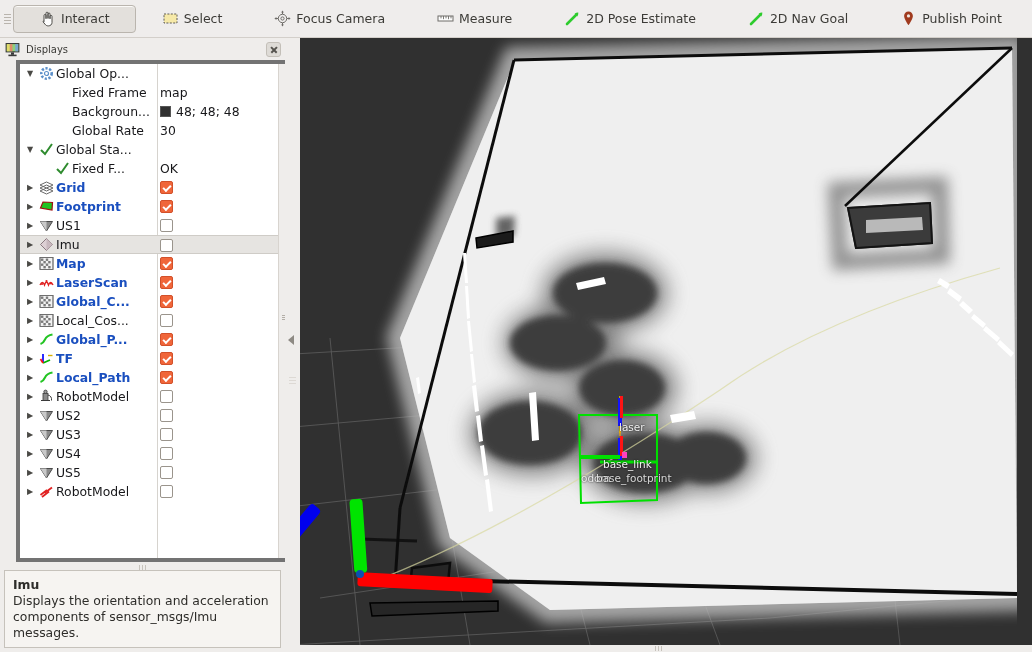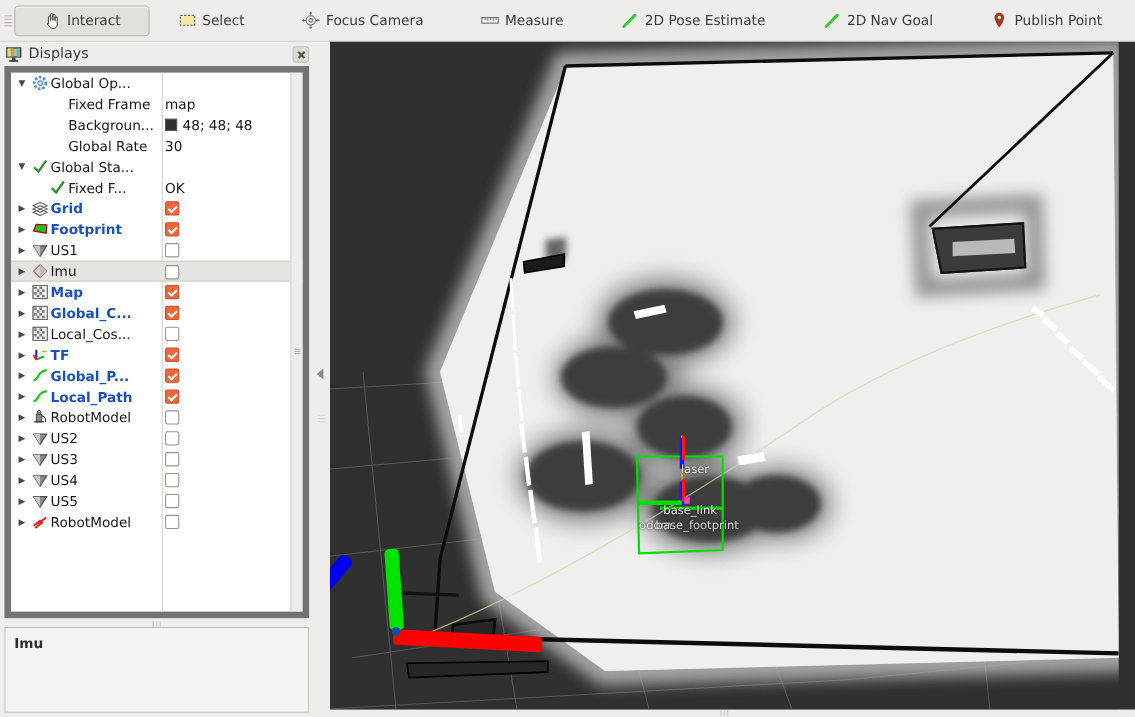--- a/index.html
+++ b/index.html
@@ -29,37 +29,37 @@
     box-shadow: inset 0 1px 0 #fbfaf8; }
   .tb-ico { width:17px; height:17px; flex:none; display:block; }
 
   
   #panel {
     position:absolute; left:0; top:38px; width:285px; height:614px;
     background:#efedeb;
   }
   #panel-title {
     height:22px; display:flex; align-items:center; padding:0 4px 0 5px;
-    font-size:13px; color:#3b3a36;
+    font-size:10px; color:#3b3a36;
   }
   #panel-title .ptxt { margin-left:6px; }
   #close-x {
     margin-left:auto; width:15px; height:15px; border-radius:3px;
     background:#dedbd6; border:1px solid #c3bfb8; position:relative;
   }
   #close-x:before, #close-x:after {
     content:""; position:absolute; left:2.5px; top:6px; width:8px; height:1.6px;
     background:#55534e;
   }
   #close-x:before { transform:rotate(45deg); }
   #close-x:after  { transform:rotate(-45deg); }
 
   #tree-wrap {
-    position:absolute; left:4px; top:22px; width:277px; height:502px;
-    background:#ffffff; border:6px solid #737373; overflow:hidden;
+    position:absolute; left:16px; top:22px; width:277px; height:502px;
+    background:#ffffff; border:4px solid #737373; overflow:hidden;
   }
   .row { position:relative; height:19px; display:flex; align-items:center;
     font-size:12.4px; color:#17171a; }
   .row.sel { background:#e6e4e1; border-top:1px solid #cfccc7;
              border-bottom:1px solid #cfccc7; height:19px;}
   .arrow { width:12px; flex:none; text-align:center; font-size:8px;
     color:#4a4945; line-height:19px; }
   .arrow.open:before { content:"\25BC"; }
   .arrow.closed:before { content:"\25B6"; }
   .arrow.none:before { content:""; }
@@ -385,20 +385,36 @@
             <span class="lbl link">Map</span>
             <div class="valcell">
               <span class="chk on"></span>
             </div>
           </div>
           <div class="row">
             <div style="width: 4px; flex: 0 0 auto;"></div>
             <span class="arrow closed"></span>
             <span class="ico">
               <svg xmlns="http://www.w3.org/2000/svg" width="15" height="15" viewBox="0 0 15 15">
+                <path d="M1 10 q2.5 -5 4.5 0 q2 -6 4 0 q2 -5 4.5 0" fill="none" stroke="#e02020" stroke-width="1.4"></path>
+                <circle cx="3" cy="9" r="1.1" fill="#e02020"></circle>
+                <circle cx="7.5" cy="6" r="1.1" fill="#e02020"></circle>
+                <circle cx="12" cy="8.5" r="1.1" fill="#e02020"></circle>
+              </svg>
+            </span>
+            <span class="lbl link">LaserScan</span>
+            <div class="valcell">
+              <span class="chk on"></span>
+            </div>
+          </div>
+          <div class="row">
+            <div style="width: 4px; flex: 0 0 auto;"></div>
+            <span class="arrow closed"></span>
+            <span class="ico">
+              <svg xmlns="http://www.w3.org/2000/svg" width="15" height="15" viewBox="0 0 15 15">
                 <rect x="1" y="1.5" width="13" height="12" fill="#f2f2f2" stroke="#6a6a6a" stroke-width="0.8"></rect>
                 <g fill="#7a7a7a">
                   <rect x="2" y="2.5" width="2.4" height="2.4"></rect>
                   <rect x="6.8" y="2.5" width="2.4" height="2.4"></rect>
                   <rect x="4.4" y="5" width="2.4" height="2.4"></rect>
                   <rect x="9.2" y="5" width="2.4" height="2.4"></rect>
                   <rect x="2" y="7.5" width="2.4" height="2.4"></rect>
                   <rect x="6.8" y="7.5" width="2.4" height="2.4"></rect>
                   <rect x="4.4" y="10" width="2.4" height="2.4"></rect>
                   <rect x="9.2" y="10" width="2.4" height="2.4"></rect>
@@ -433,40 +449,40 @@
             <span class="lbl">Local_Cos...</span>
             <div class="valcell">
               <span class="chk"></span>
             </div>
           </div>
           <div class="row">
             <div style="width: 4px; flex: 0 0 auto;"></div>
             <span class="arrow closed"></span>
             <span class="ico">
               <svg xmlns="http://www.w3.org/2000/svg" width="15" height="15" viewBox="0 0 15 15">
+                <path d="M1.5 12 q3 -1 4.5 -4.5 q1.8 -4 7.5 -5" fill="none" stroke="#22c422" stroke-width="2"></path>
+              </svg>
+            </span>
+            <span class="lbl link">Global_P...</span>
+            <div class="valcell">
+              <span class="chk on"></span>
+            </div>
+          </div>
+          <div class="row">
+            <div style="width: 4px; flex: 0 0 auto;"></div>
+            <span class="arrow closed"></span>
+            <span class="ico">
+              <svg xmlns="http://www.w3.org/2000/svg" width="15" height="15" viewBox="0 0 15 15">
                 <path d="M4 12 L4 3" stroke="#1414ff" stroke-width="1.8"></path>
                 <path d="M4 12 L11 9" stroke="#00b400" stroke-width="1.8"></path>
                 <path d="M4 12 L1.5 8" stroke="#ff1414" stroke-width="1.8"></path>
                 <path d="M9 4.5 L13.5 4.5" stroke="#d8b000" stroke-width="1.4"></path>
               </svg>
             </span>
             <span class="lbl link">TF</span>
-            <div class="valcell">
-              <span class="chk on"></span>
-            </div>
-          </div>
-          <div class="row">
-            <div style="width: 4px; flex: 0 0 auto;"></div>
-            <span class="arrow closed"></span>
-            <span class="ico">
-              <svg xmlns="http://www.w3.org/2000/svg" width="15" height="15" viewBox="0 0 15 15">
-                <path d="M1.5 12 q3 -1 4.5 -4.5 q1.8 -4 7.5 -5" fill="none" stroke="#22c422" stroke-width="2"></path>
-              </svg>
-            </span>
-            <span class="lbl link">Global_P...</span>
             <div class="valcell">
               <span class="chk on"></span>
             </div>
           </div>
           <div class="row">
             <div style="width: 4px; flex: 0 0 auto;"></div>
             <span class="arrow closed"></span>
             <span class="ico">
               <svg xmlns="http://www.w3.org/2000/svg" width="15" height="15" viewBox="0 0 15 15">
                 <path d="M1.5 12 q3 -1 4.5 -4.5 q1.8 -4 7.5 -5" fill="none" stroke="#22c422" stroke-width="2"></path>
@@ -577,20 +593,21 @@
     </div>
 
     <div id="hsplit">
       <i></i>
         <i></i>
         <i></i>
     </div>
 
     <div id="desc">
       <b>Imu</b>
+      <span>Displays the orientation and acceleration components of sensor_msgs/Imu messages.</span>
     </div>
 
   </div>
 
   <div id="lsplit">
     <div class="dots">
         <i></i>
         <i></i>
         <i></i>
       </div>

